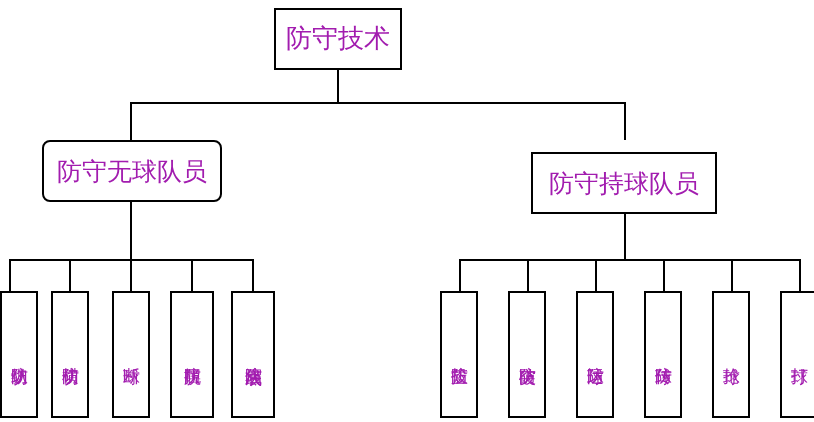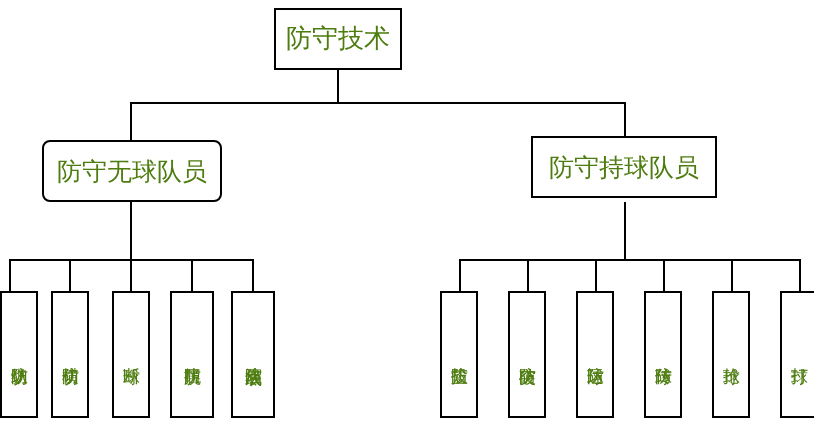--- a/index.html
+++ b/index.html
@@ -19,21 +19,21 @@
   }
   .node {
     position: absolute;
     box-sizing: border-box;
     border: 2px solid #000000;
     background: #ffffff;
     display: flex;
     align-items: center;
     justify-content: center;
     text-align: left;
-    color: #4d7c0f;
+    color: #a21caf;
     z-index: 2;
   }
   .node .label {
     display: block;
     line-height: 1.15;
   }
   .root {
     font-size: 26px;
   }
   .level2 {
@@ -70,21 +70,21 @@
 
   <div class="line hline" style="left:130px; top:102px; width:496px; height:2px;"></div>
 
   <div class="line vline" style="left:130px; top:102px; width:2px; height:38px;"></div>
   <div class="line vline" style="left:624px; top:102px; width:2px; height:38px;"></div>
 
   <div class="node level2" style="left:42px; top:140px; width:180px; height:62px;border-radius:8px;">
     <span class="label">防守无球队员</span>
   </div>
 
-  <div class="node level2" style="left:531px; top:136px; width:186px; height:62px;">
+  <div class="node level2" style="left:531px; top:152px; width:186px; height:62px;">
     <span class="label">防守持球队员</span>
   </div>
 
   <div class="line vline" style="left:130px; top:202px; width:2px; height:58px;"></div>
   <div class="line hline" style="left:9px; top:259px; width:245px; height:2px;"></div>
 
   <div class="line vline" style="left:9px; top:259px; width:2px; height:33px;"></div>
   <div class="line vline" style="left:69px; top:259px; width:2px; height:33px;"></div>
   <div class="line vline" style="left:130px; top:259px; width:2px; height:33px;"></div>
   <div class="line vline" style="left:191px; top:259px; width:2px; height:33px;"></div>

